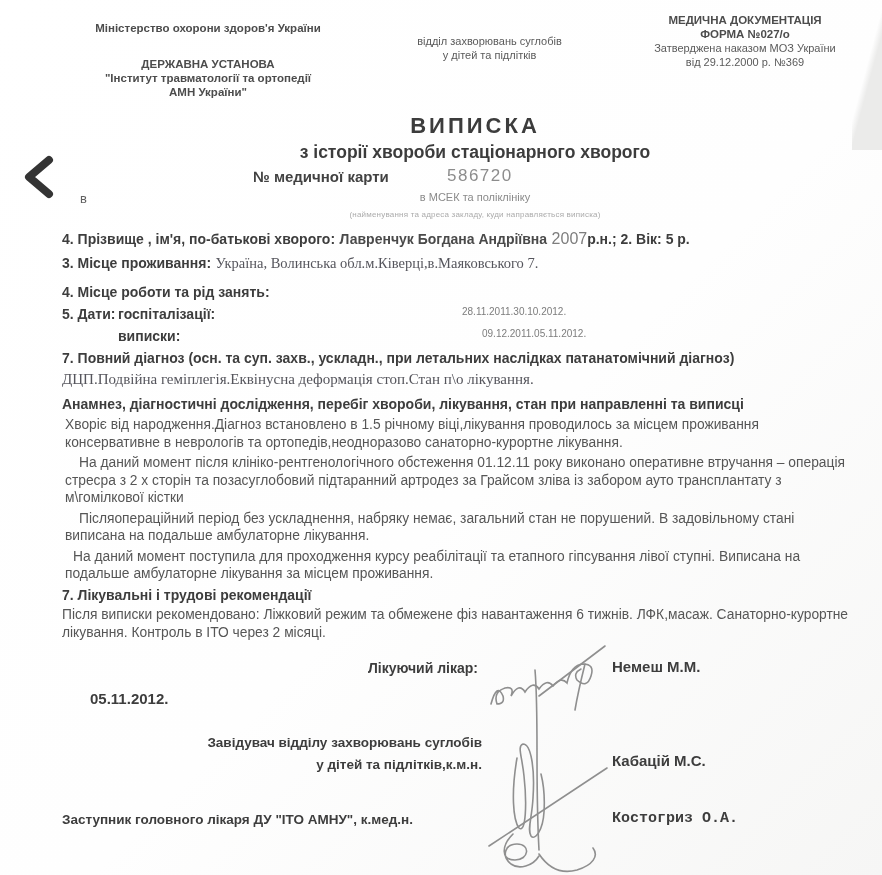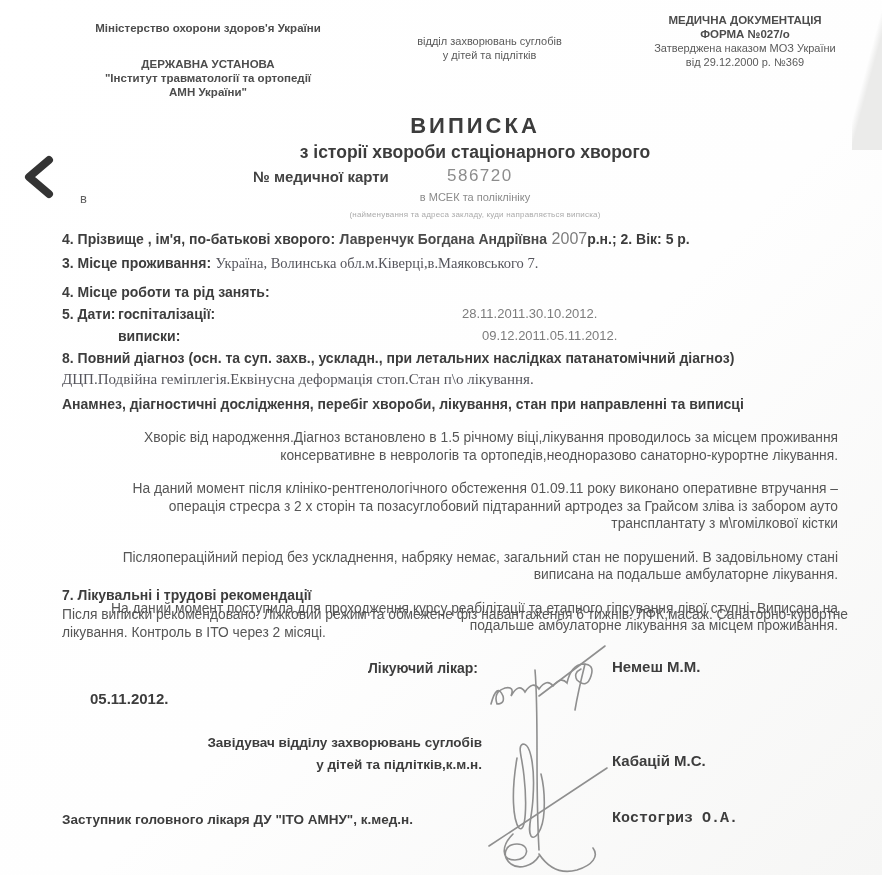--- a/index.html
+++ b/index.html
@@ -13,24 +13,24 @@
   .b{font-weight:bold;}
   .hdr{font-size:11.5px;line-height:14px;color:#4c4c4c;}
   .hdr-sm{font-size:11px;line-height:14px;color:#5a5a5a;}
   .doc-title{font-size:22px;font-weight:bold;letter-spacing:3px;color:#3c3c3c;}
   .doc-sub{font-size:17.5px;font-weight:bold;color:#3c3c3c;}
   .card-label{font-size:15px;font-weight:bold;color:#424242;}
   .card-num{font-size:17px;color:#8c8c8c;letter-spacing:1.5px;}
   .faint{color:#8e8e8e;}
   .tiny{font-size:8px;color:#ababab;letter-spacing:.2px;}
   .lbl{font-size:14px;font-weight:bold;color:#3d3d3d;}
-  .val{font-size:13px;color:#616161;}
+  .val{font-size:10px;color:#616161;}
   .serif{font-family:"Liberation Serif",serif;font-size:14.5px;color:#55555c;}
   .body-block{width:792px;font-size:13.8px;line-height:17.5px;color:#565656;}
-  .body-block p{margin:16px;text-align:right;}
+  .body-block p{margin:3px;}
   .sig-name{font-size:15px;font-weight:bold;color:#3d3d3d;}
   .pen{stroke:#8f8f8f;stroke-width:1.6;fill:none;stroke-linecap:round;}
   .chev{cursor:pointer;}
 </style>
 </head>
 <body>
 
 <div class="page">
   <div class="corner-fold"></div>
 
@@ -82,27 +82,27 @@
   </div>
 
   <div class="abs lbl" style="left:62px;top:284px;">4. Місце роботи та рід занять:</div>
 
   <div class="abs lbl" style="left:62px;top:306px;">5. Дати:</div>
   <div class="abs lbl" style="left:118px;top:306px;">госпіталізації:</div>
   <div class="abs val" style="left:462px;top:306px;color:#7c7c7c;">28.11.2011.30.10.2012.</div>
   <div class="abs lbl" style="left:118px;top:328px;">виписки:</div>
   <div class="abs val" style="left:462px;top:328px;color:#7c7c7c;margin-left:20px;">09.12.2011.05.11.2012.</div>
 
-  <div class="abs lbl" style="left:62px;top:350px;width:800px;">8.  Повний діагноз (осн. та суп. захв., ускладн., при летальних наслідках патанатомічний діагноз)</div>
+  <div class="abs lbl" style="left:62px;top:350px;width:800px;">7.  Повний діагноз (осн. та суп. захв., ускладн., при летальних наслідках патанатомічний діагноз)</div>
   <div class="abs lbl" style="left:62px;top:396px;width:800px;">Анамнез, діагностичні дослідження, перебіг хвороби, лікування, стан при направленні та виписці</div>
 
   <div class="abs serif" style="left:62px;top:371px;width:800px;font-size:15px;">ДЦП.Подвійна геміплегія.Еквінусна деформація стоп.Стан п\о лікування.</div>
   <div class="abs body-block" style="left:62px;top:413px;">
     <p>Хворіє від народження.Діагноз встановлено в 1.5 річному віці,лікування проводилось за місцем проживання консервативне в неврологів та ортопедів,неодноразово санаторно-курортне лікування.</p>
-    <p style="text-indent:14px;">На даний момент  після клініко-рентгенологічного обстеження 01.09.11 року виконано оперативне втручання – операція стресра з 2 х сторін та позасуглобовий підтаранний артродез за Грайсом зліва із забором ауто трансплантату з м\гомілкової кістки</p>
+    <p style="text-indent:14px;">На даний момент  після клініко-рентгенологічного обстеження 01.12.11 року виконано оперативне втручання – операція стресра з 2 х сторін та позасуглобовий підтаранний артродез за Грайсом зліва із забором ауто трансплантату з м\гомілкової кістки</p>
     <p style="text-indent:14px;">Післяопераційний період без ускладнення, набряку немає, загальний стан не порушений. В задовільному стані виписана на подальше амбулаторне лікування.</p>
     <p style="text-indent:8px;">На даний момент поступила для проходження курсу реабілітації та етапного гіпсування лівої ступні. Виписана на подальше амбулаторне лікування за місцем проживання.</p>
   </div>
 
   <div class="abs lbl" style="left:62px;top:587px;">7. Лікувальні і трудові рекомендації</div>
   <div class="abs body-block" style="left:62px;top:606px;">Після виписки рекомендовано: Ліжковий режим та обмежене фіз навантаження 6 тижнів. ЛФК,масаж. Санаторно-курортне лікування. Контроль в ІТО через 2 місяці.</div>
 
   <div class="abs sig-name" style="left:90px;top:690px;">05.11.2012.</div>
   <div class="abs lbl" style="left:368px;top:660px;">Лікуючий лікар:</div>
   <div class="abs sig-name" style="left:612px;top:658px;">Немеш М.М.</div>

